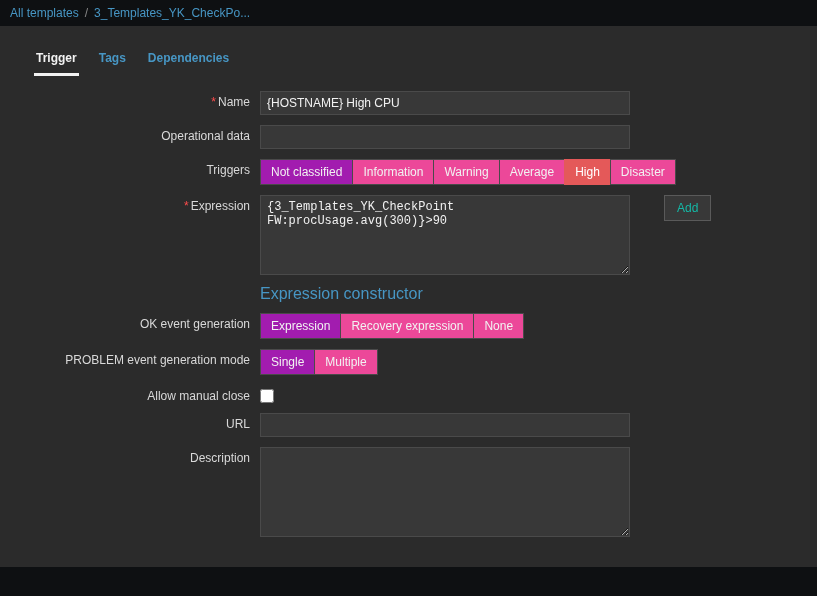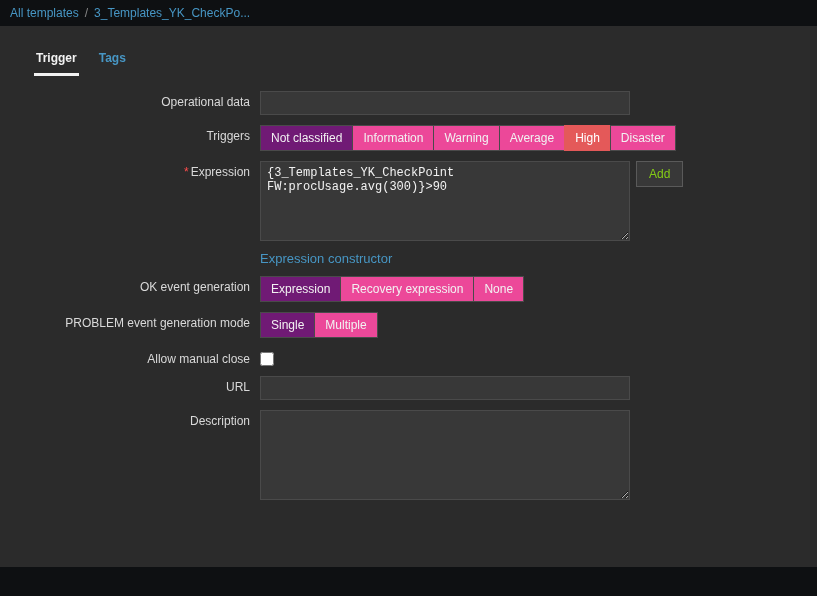--- a/index.html
+++ b/index.html
@@ -94,60 +94,68 @@
     cursor: pointer;
     margin-left: -1px;
   }
   .seg:first-child { margin-left: 0; }
   .seg.sel-orange {
     background: #e45959;
     border-color: #e45959;
     color: #fff;
   }
   .seg.sel-dark {
-    background: #701a75;
+    background: #a21caf;
   }
 
   .btn {
     background: #383838;
     border: 1px solid #5a5a5a;
-    color: #84cc16;
+    color: #14b8a6;
     padding: 5px 12px;
     cursor: pointer;
     font-size: 12px;
+    margin-left: 28px;
   }
 
   .chk {
     width: 14px; height: 14px;
     accent-color: #4796c4;
     margin-top: 4px;
   }
 
-  .link-small { font-size: 13px; }
+  .link-small { font-size: 16px; }
 </style>
 </head>
 <body>
 
 <div class="breadcrumb-nav">
   <div class="crumbs">
     <a>All templates</a>
     <span class="sep">/</span>
     <a>3_Templates_YK_CheckPo...</a>
   </div>
 </div>
 
 <div class="form-area">
 
   <div class="tabs">
     <div class="tab active">Trigger</div>
     <div class="tab">Tags</div>
+    <div class="tab">Dependencies</div>
   </div>
 
   <div style="height:14px"></div>
 
+  <div class="row">
+    <div class="label"><span class="req">*</span><span>Name</span></div>
+    <div class="controls">
+      <input type="text" class="txt-wide" value="{HOSTNAME} High CPU" style="">
+    </div>
+  </div>
 
   <div class="row">
     <div class="label">Operational data</div>
     <div class="controls">
       <input type="text" class="txt-wide" value="" style="">
     </div>
   </div>
 
   <div class="row">
     <div class="label">Triggers</div>

